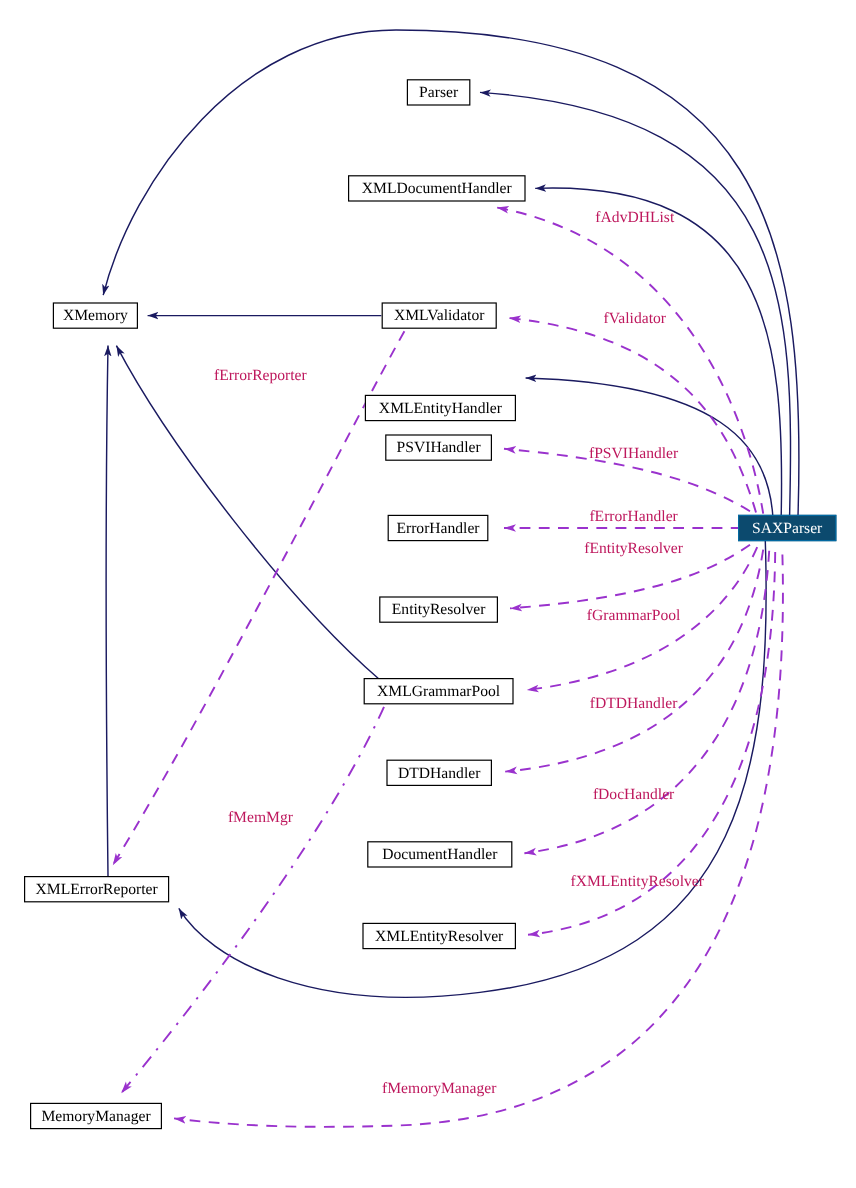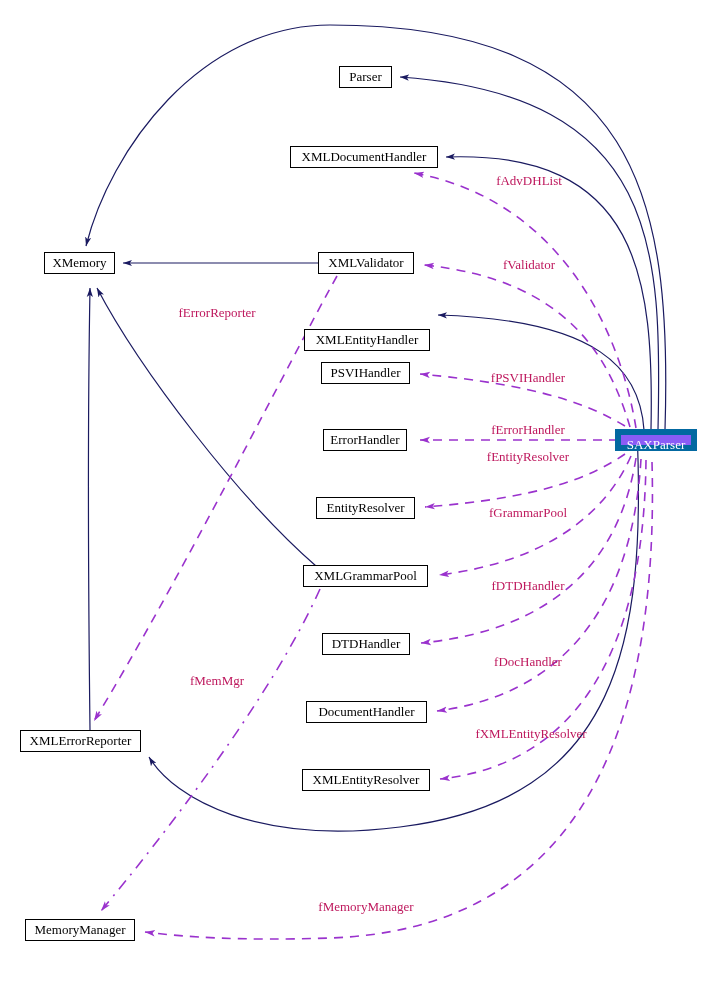--- a/index.html
+++ b/index.html
@@ -30,23 +30,23 @@
     background: #ffffff;
     color: #000000;
     font-size: 13px;
     line-height: 20px;
     height: 22px;
     text-align: center;
     white-space: nowrap;
     padding: 0 5px;
   }
   .node.root {
-    background: #8b5cf6;
+    background: #0c4a6e;
     color: #ffffff;
-    border: 6px solid #0369a1;
+    border: 1px solid #0369a1;
   }
   .edge-label {
     position: absolute;
     font-size: 13px;
     color: #be185d;
     white-space: nowrap;
     transform: translate(-50%, -50%);
   }
 </style>
 </head>

